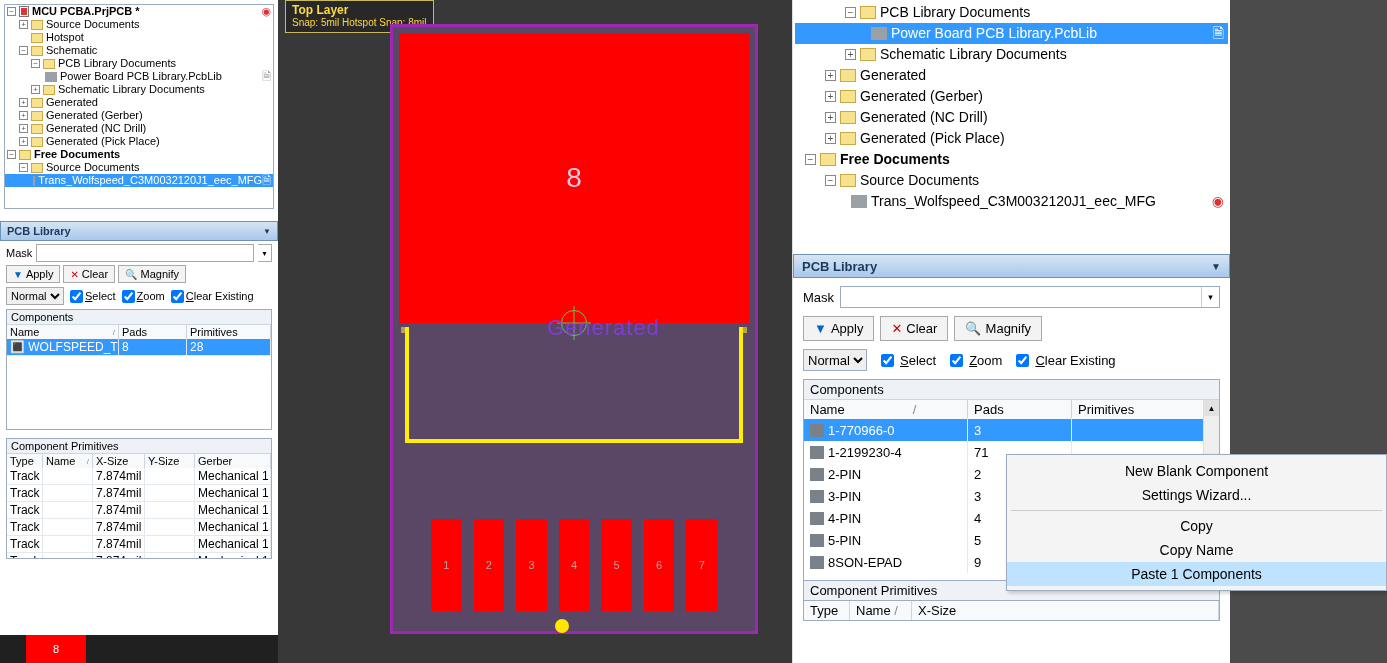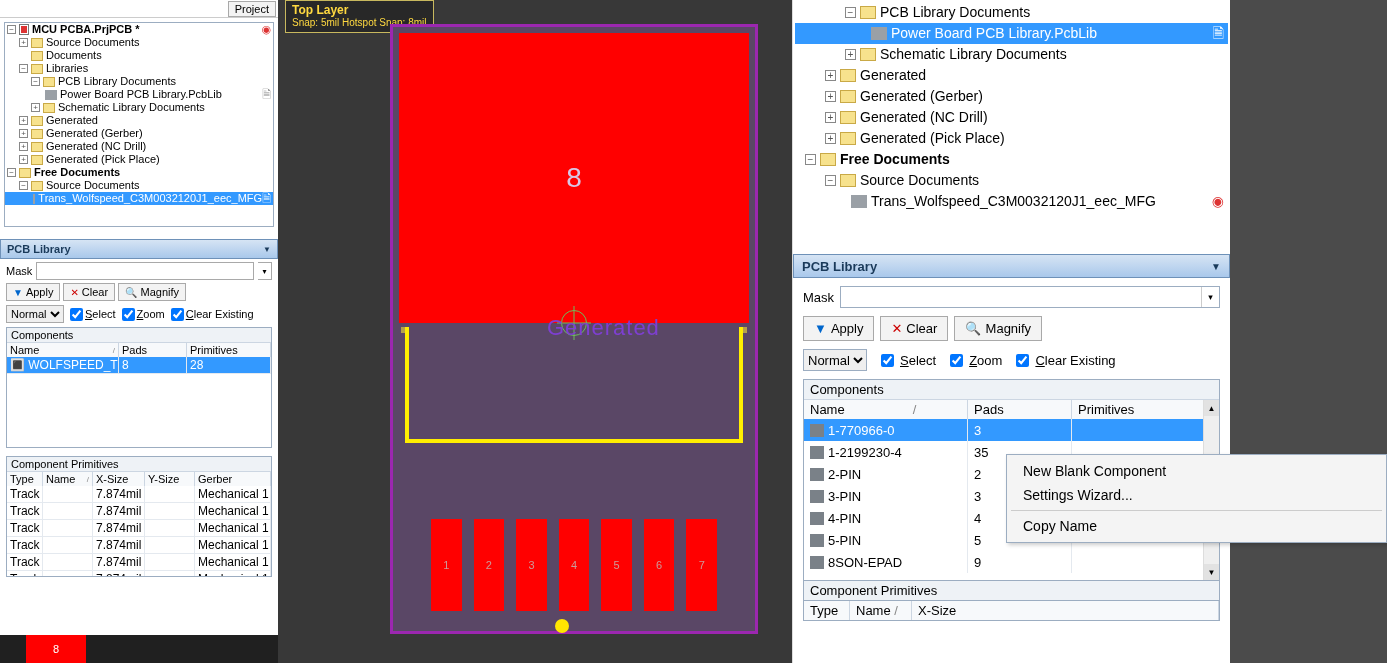--- a/index.html
+++ b/index.html
@@ -121,63 +121,60 @@
   .rgrid-row{display:flex;font-size:13px;height:22px;align-items:center;}
   .rgrid-row div{padding:0 6px;border-right:1px solid #e4e9ef;display:flex;align-items:center;height:100%;}
   .rgrid-row.sel{background:#3399ff;color:#fff;}
   .rgrid .ic{width:14px;height:13px;background:#7a8188;margin-right:4px;flex-shrink:0;}
   .rscroll{position:absolute;right:0;top:20px;bottom:0;width:16px;background:#efefef;border-left:1px solid #ddd;}
   .rscroll .up,.rscroll .dn{height:16px;background:#e2e2e2;display:flex;align-items:center;justify-content:center;font-size:8px;}
   .rscroll .dn{position:absolute;bottom:0;left:0;right:0;}
   
   
   .ctx { position:absolute; border:1px solid #9cadc1; background:#f4f4f4; font-size:14px; box-shadow:2px 2px 4px rgba(0,0,0,.2); padding:4px 0;}
-  .ctx .mi { padding:4px 16px; white-space:nowrap; cursor:pointer;}
+  .ctx .mi { padding:4px 16px; white-space:nowrap; cursor:pointer;text-align:center;}
   .ctx .hi { background:#bfe3ff;}
   .ctx .sep { height:1px; background:#ccc; margin:3px 4px;}
   
   .rprim-hdr{ border:1px solid #9cadc1; border-top:none; margin:0 10px; background:#eef2f6; padding:2px 6px; font-size:13px;}
   .rprim-cols{ display:flex; border:1px solid #9cadc1; border-top:none; margin:0 10px;}
   .rprim-cols div{padding:2px 6px;font-size:13px;background:#f7f9fb;border-right:1px solid #ccd6e2;}
   
   .right-bg{position:absolute;left:1230px;top:0;width:157px;height:663px;background:#4b4b4b;}
   
   u{text-decoration:underline;}
 </style>
 </head>
 <body>
 
 <div class="right-bg"></div>
 
 <div class="left-panel">
-  <div class="proj-top">
-    <button class="btn-project">Project</button>
-  </div>
 
   <div class="tree-box">
     <div class="node" style="padding-left:2px">
         <span class="expander">−</span>
         <span class="file-ico red-ico"></span>
         <span class="bold">MCU PCBA.PrjPCB *</span>
         <span class="treerow-r" style="color:#d33">◉</span>
       </div>
     <div class="node" style="padding-left:14px">
         <span class="expander">+</span>
         <span class="folder-ico"></span>
         <span>Source Documents</span>
       </div>
     <div class="node" style="padding-left:14px">
         <span style="width:12px"></span>
         <span class="folder-ico"></span>
-        <span>Documents</span>
+        <span>Hotspot</span>
       </div>
     <div class="node" style="padding-left:14px">
         <span class="expander">−</span>
         <span class="folder-ico"></span>
-        <span>Libraries</span>
+        <span>Schematic</span>
       </div>
     <div class="node" style="padding-left:26px">
         <span class="expander">−</span>
         <span class="folder-ico"></span>
         <span>PCB Library Documents</span>
       </div>
     <div class="node" style="padding-left:40px">
         <span class="chip-ico"></span>
         <span>Power Board PCB Library.PcbLib</span>
         <span class="treerow-r" style="color:#888">🗎</span>
@@ -491,21 +488,21 @@
       <div class="r3">Primitives</div>
     </div>
     <div class="rgrid-body" id="rcomp-body">
         <div class="rgrid-row sel">
           <div class="r1"><span class="ic"></span>1-770966-0</div>
           <div class="r2">3</div>
           <div class="r3"></div>
         </div>
         <div class="rgrid-row">
           <div class="r1"><span class="ic"></span>1-2199230-4</div>
-          <div class="r2">35</div>
+          <div class="r2">71</div>
           <div class="r3"></div>
         </div>
         <div class="rgrid-row">
           <div class="r1"><span class="ic"></span>2-PIN</div>
           <div class="r2">2</div>
           <div class="r3"></div>
         </div>
         <div class="rgrid-row">
           <div class="r1"><span class="ic"></span>3-PIN</div>
           <div class="r2">3</div>
@@ -538,14 +535,16 @@
     <div style="width:46px">Type</div>
     <div style="width:62px"><span>Name</span> <span style="color:#888">/</span></div>
     <div style="flex:1">X-Size</div>
   </div>
 </div>
 
 <div class="ctx" style="left:1006px; top:454px; width:381px;">
   <div class="mi">New Blank Component</div>
   <div class="mi">Settings Wizard...</div>
   <div class="sep"></div>
+  <div class="mi">Copy</div>
   <div class="mi">Copy Name</div>
+  <div class="mi hi">Paste 1 Components</div>
 </div>
 
 </body></html>

